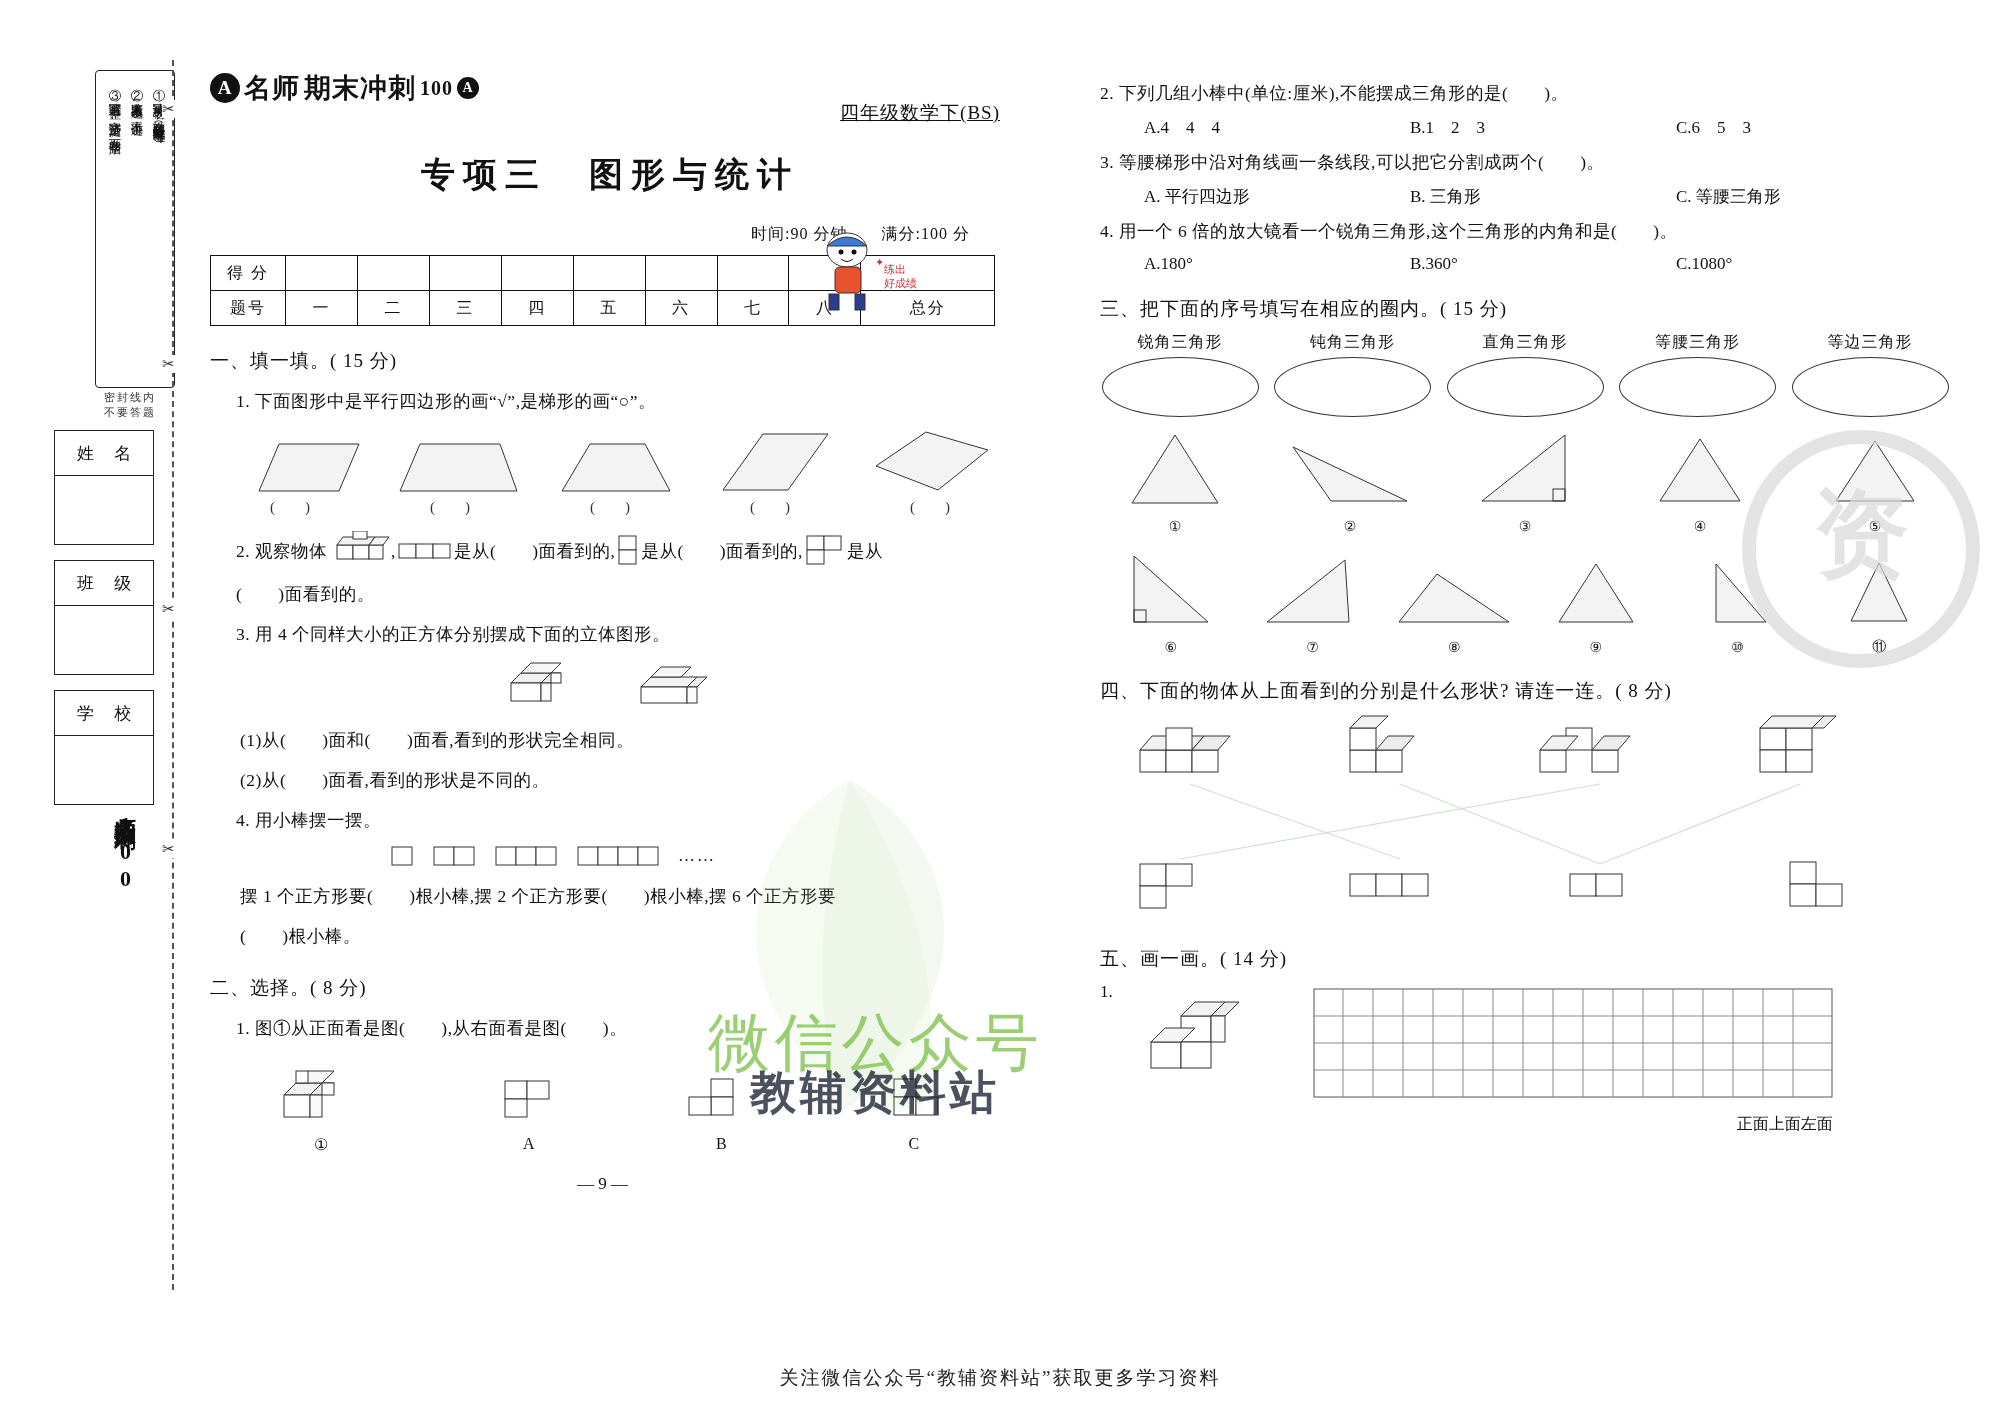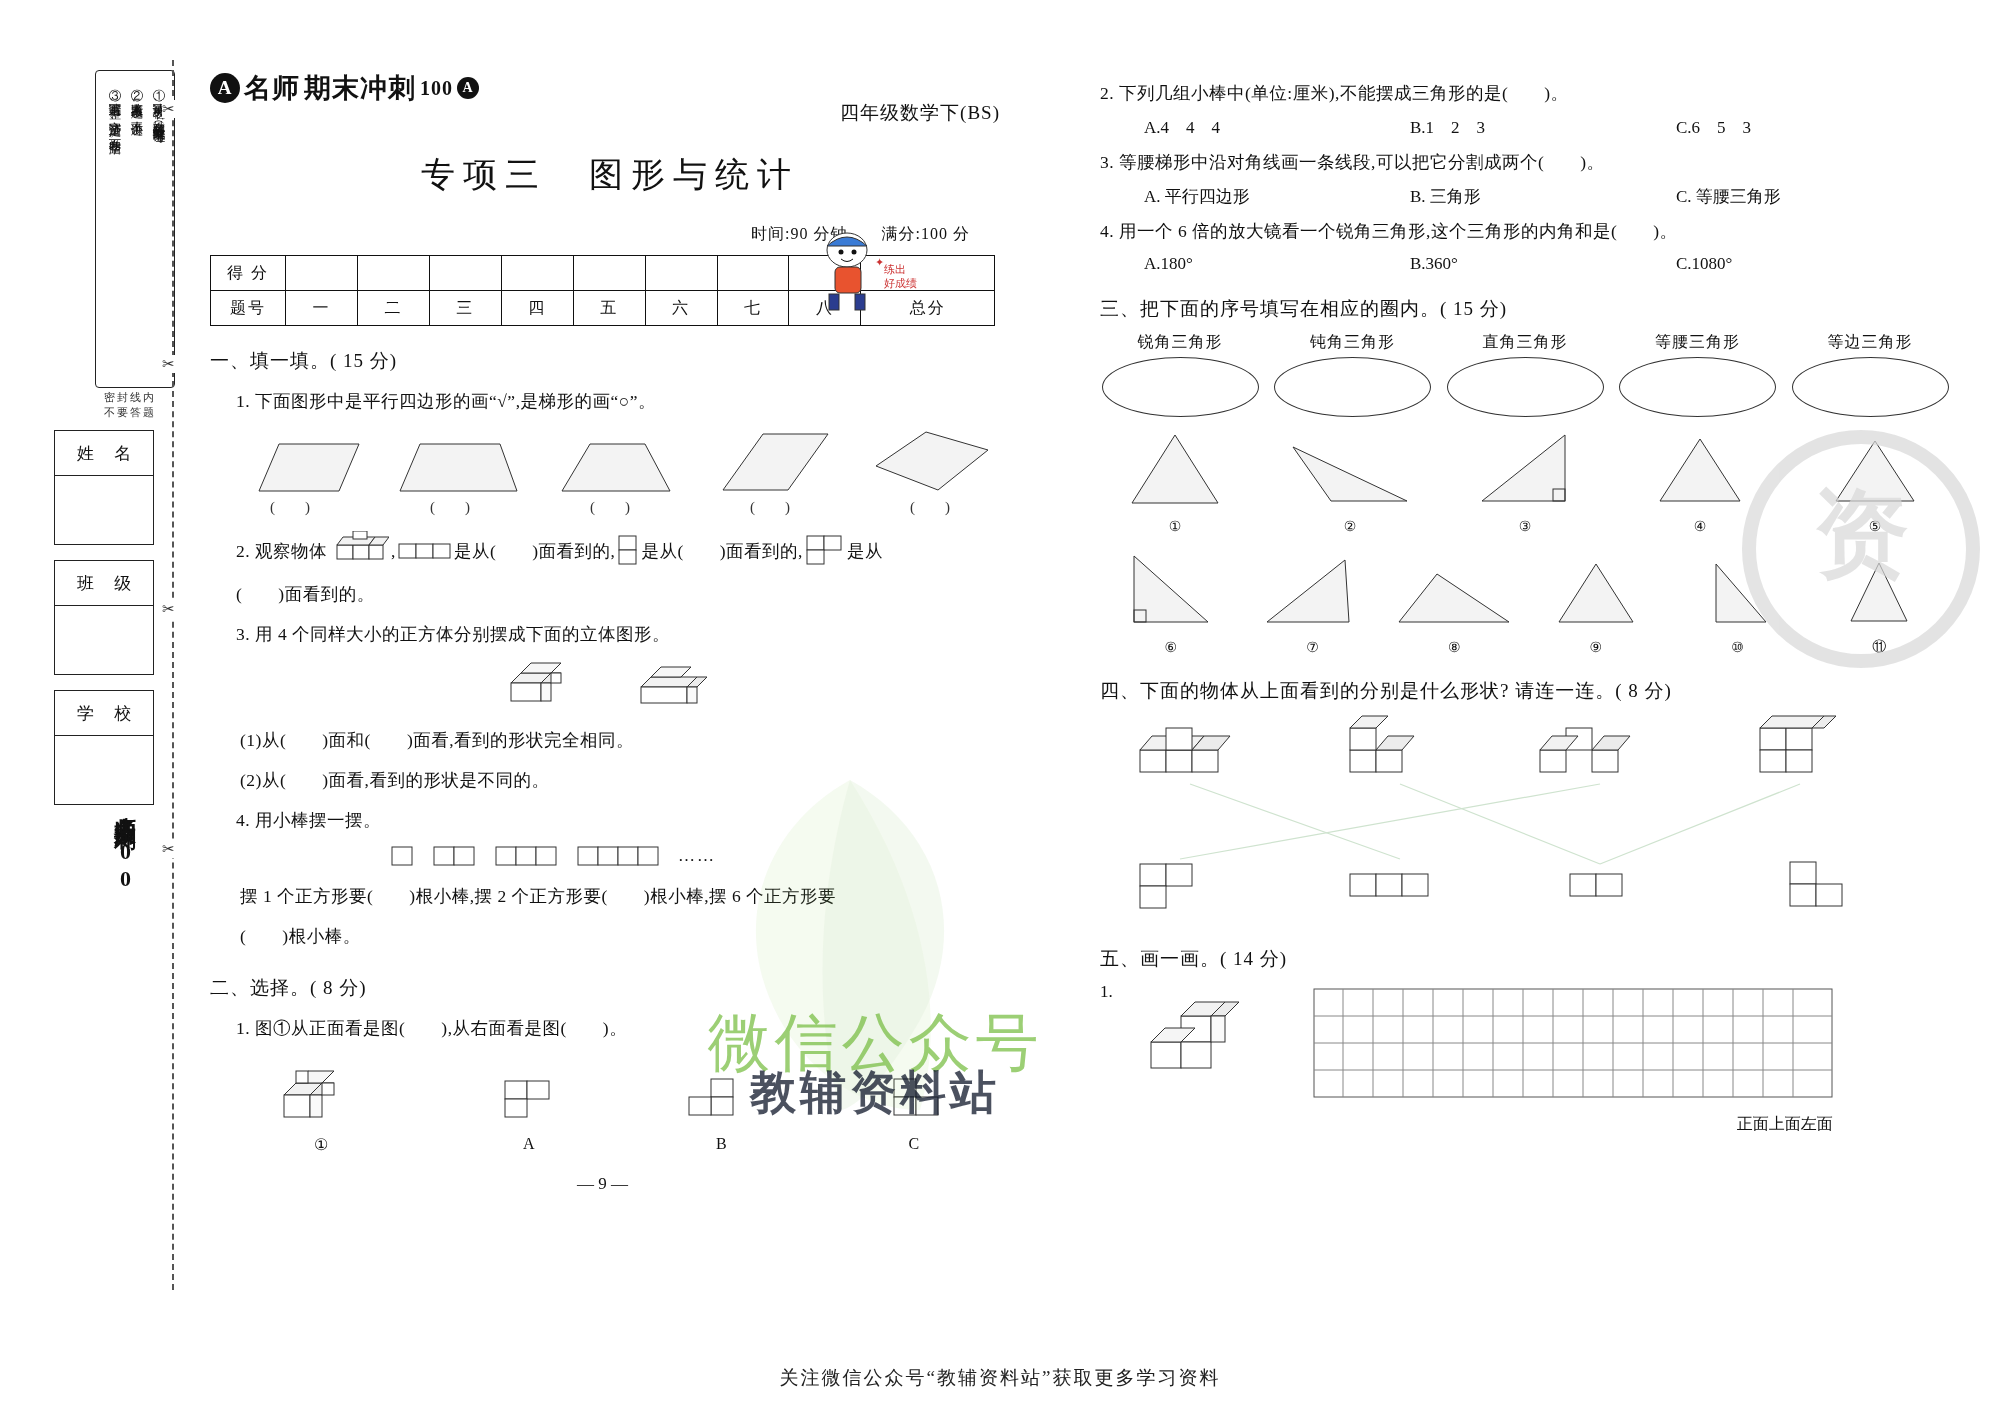--- a/index.html
+++ b/index.html
@@ -54,24 +54,24 @@
   .col-right{left:1100px;width:850px;}
 
   
   .brand{display:flex;align-items:center;gap:4px;font-size:27px;font-weight:bold;letter-spacing:1px;}
   .brand .circA{
     display:inline-block;width:30px;height:30px;border-radius:50%;
     background:#111;color:#fff;font-size:19px;line-height:30px;text-align:center;font-weight:bold;
   }
   .brand .m100{font-size:20px;}
   .gradeline{
-    position:absolute;right:10px;top:30px;font-size:19px;letter-spacing:1px;
+    position:absolute;right:10px;top:30px;font-size:19px;letter-spacing:1px;text-decoration:underline;
   }
   .title-main{
-    margin-top:30px;text-align:center;font-size:34px;font-weight:normal;letter-spacing:8px;
+    margin-top:30px;text-align:center;font-size:34px;font-weight:bold;letter-spacing:8px;
   }
   .meta{
     margin-top:26px;text-align:right;padding-right:40px;font-size:16px;letter-spacing:1px;
   }
   table.scoretable{
     margin-top:10px;border-collapse:collapse;width:785px;
   }
   table.scoretable td{
     border:1px solid #111;height:32px;text-align:center;font-size:16px;letter-spacing:2px;
   }

